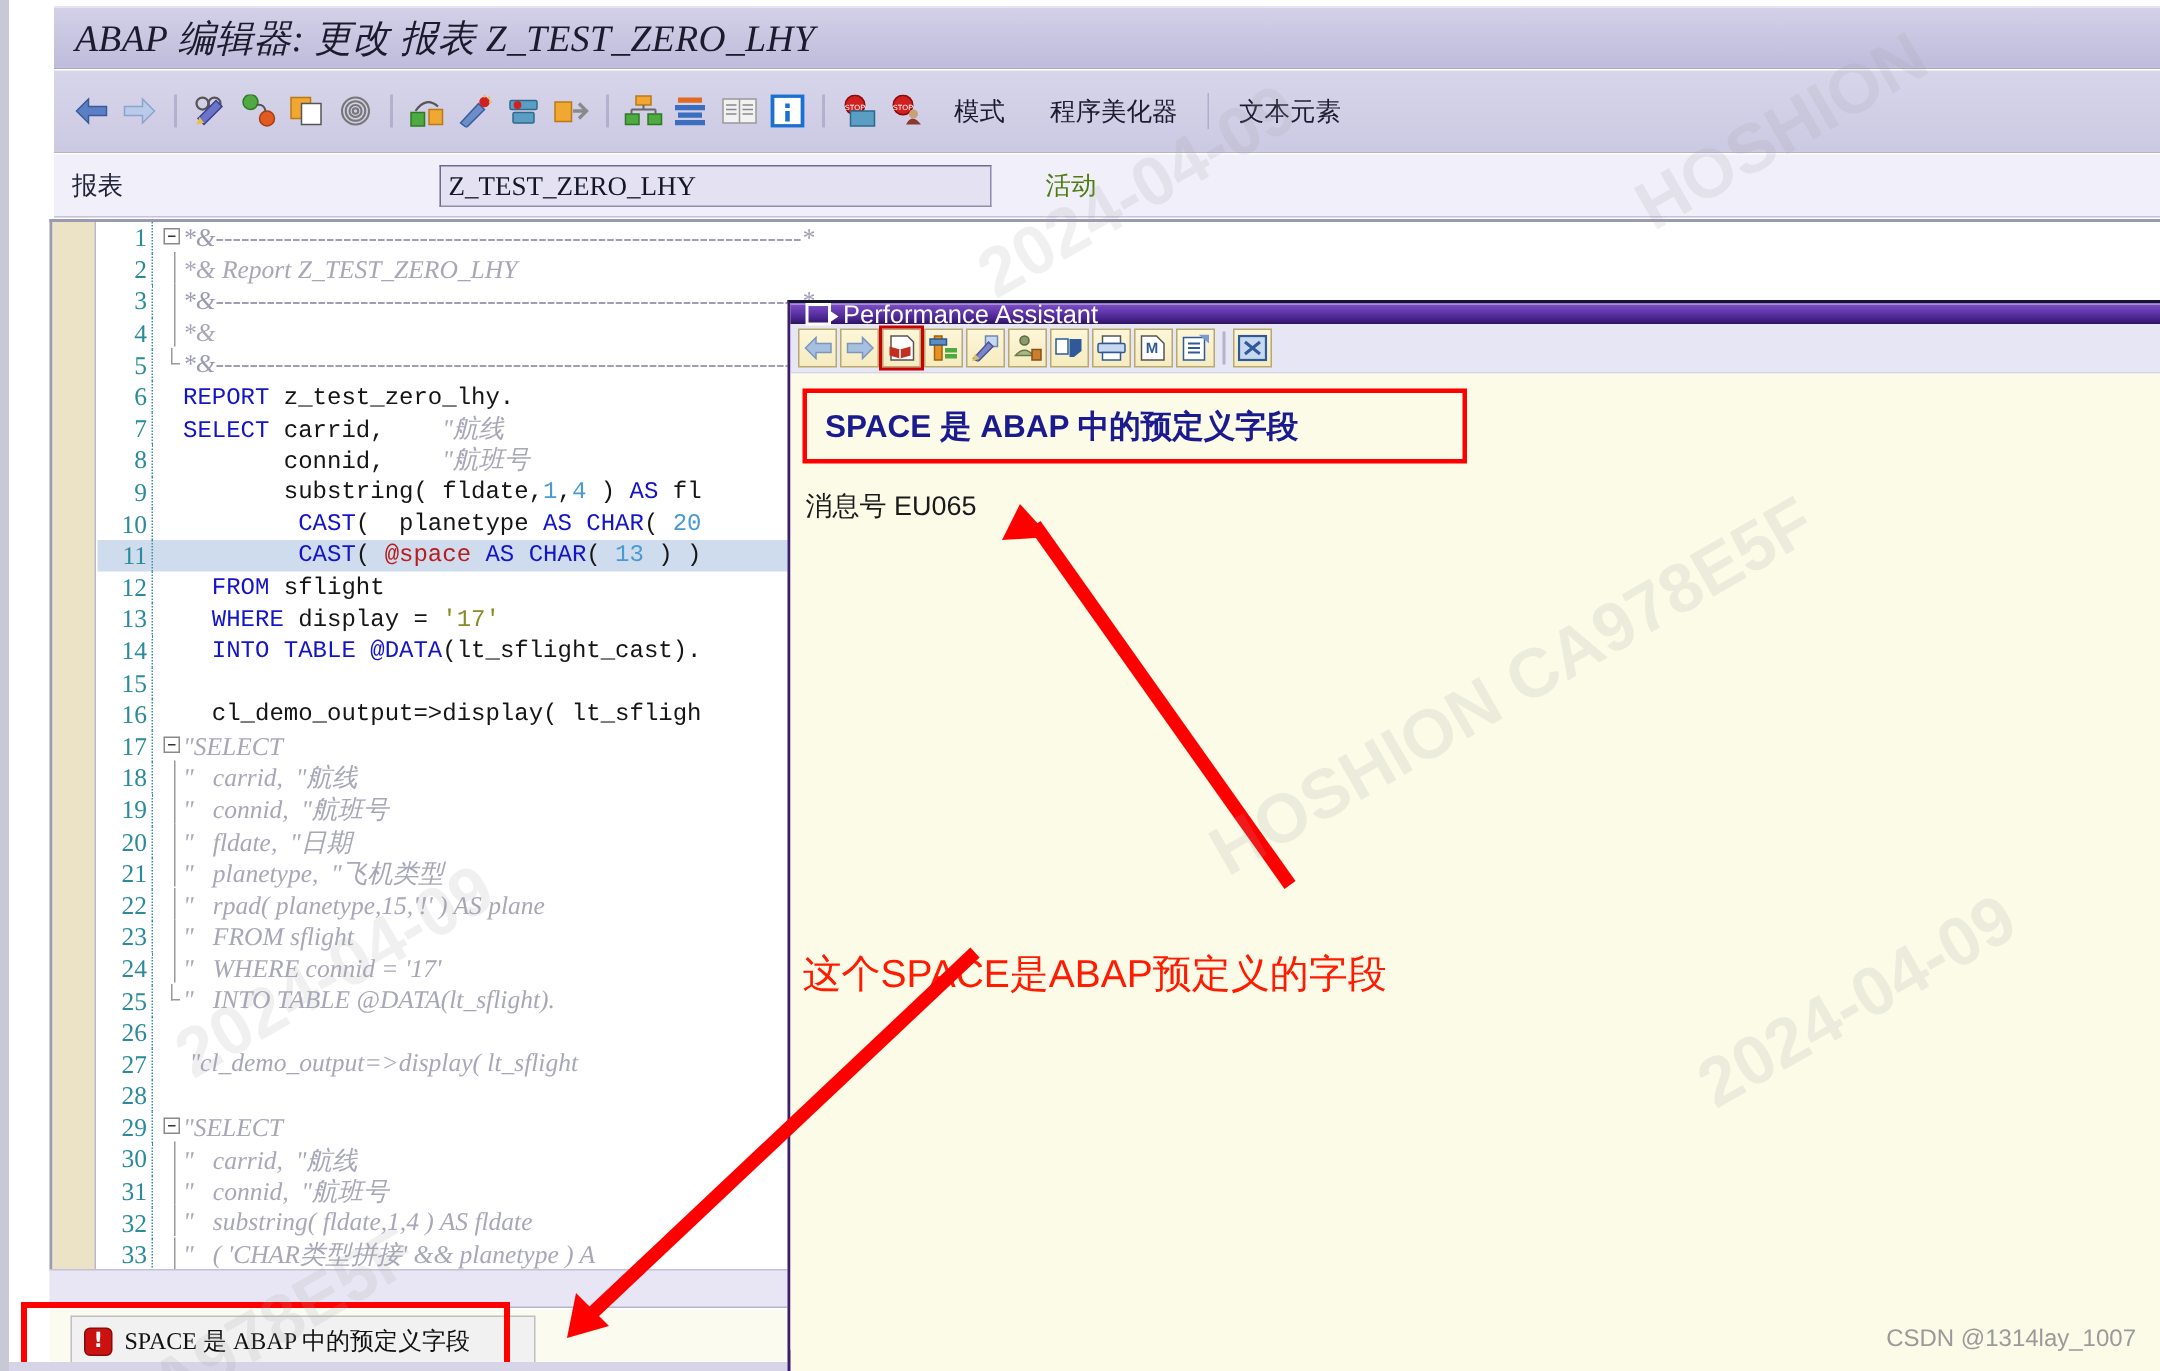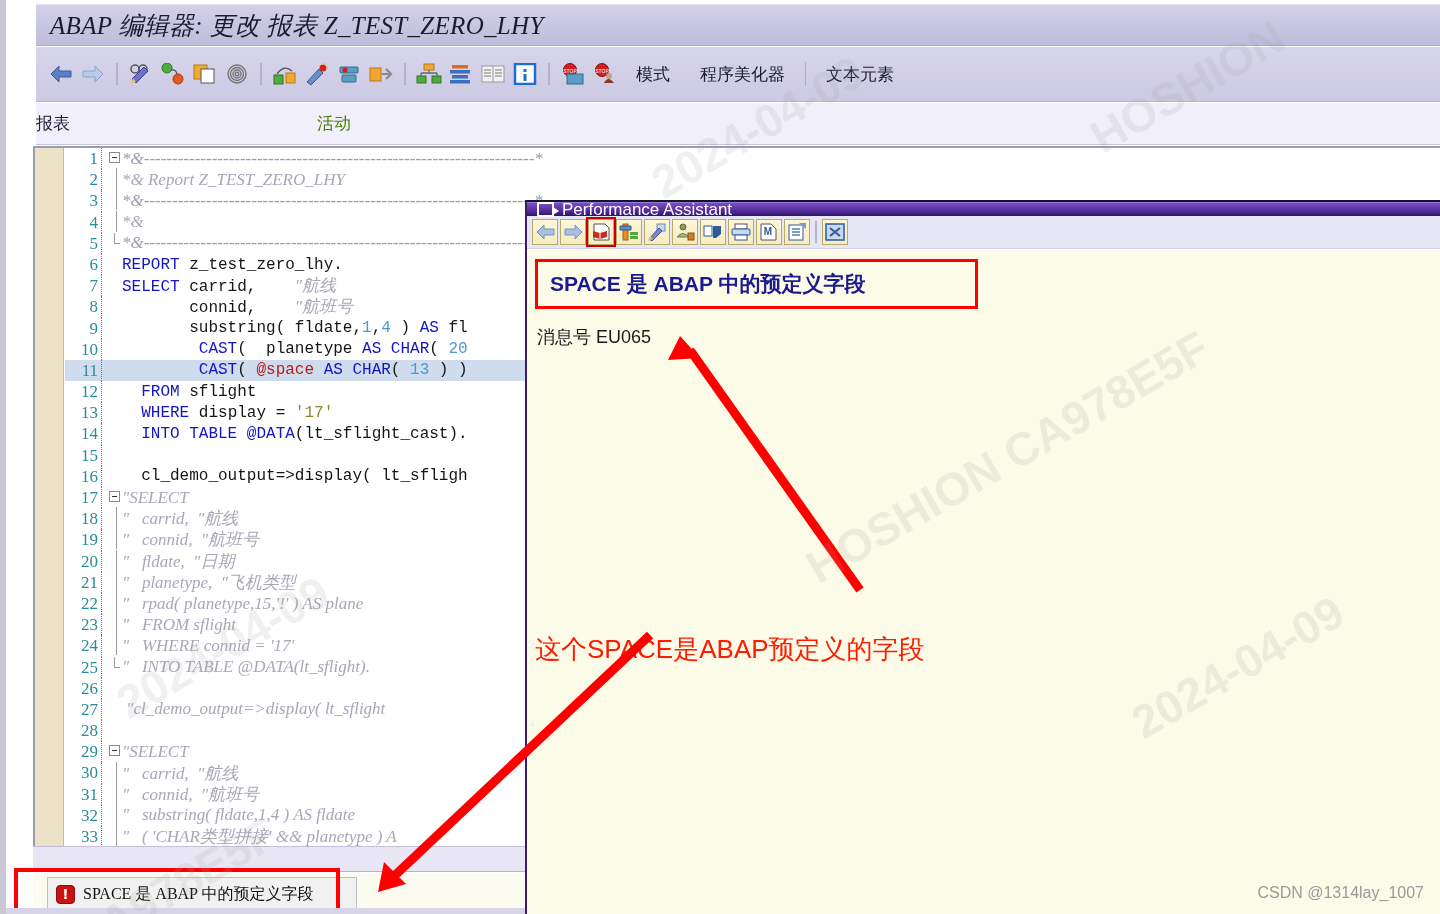--- a/index.html
+++ b/index.html
@@ -80,21 +80,21 @@
   .report-row {
     position: absolute; left: 30px; top: 103px;
     width: 1410px; height: 42px;
     background: #f0effa;
     border-bottom: 1px solid #c5c2da;
     display: flex; align-items: center;
   }
   .report-label {
     font-family: "Liberation Serif", serif;
     font-size: 17px; color: #22223a;
-    width: 245px;
+    margin-left: 12px; width: 245px;
   }
   .report-input {
     width: 368px; height: 28px;
     background: #e4e2f2;
     border: 1px solid #8f8cae;
     border-top-color: #6e6b8e;
     border-left-color: #6e6b8e;
     font-family: "Liberation Serif", serif;
     font-size: 18px; color: #15152a;
     padding: 0 5px;
@@ -471,20 +471,21 @@
         </svg>
       </div>
       <div class="tb-text">模式</div>
       <div class="tb-text">程序美化器</div>
       <div class="tb-textsep"></div>
       <div class="tb-text">文本元素</div>
     </div>
 
     <div class="report-row">
       <span class="report-label">报表</span>
+      <div class="report-input" placeholder="">Z_TEST_ZERO_LHY</div>
       <span class="report-status">活动</span>
     </div>
 
     <div class="editor-frame">
       <div class="gutter-strip"></div>
       <div class="code-area" id="code-area">
           <div class="code-line"><span class="ln">1</span><span class="fold"><span class="fold-box"></span></span><span class="code-text"><span class="cmt-dash">*&amp;---------------------------------------------------------------------*</span></span></div>
           <div class="code-line"><span class="ln">2</span><span class="fold"><span class="fold-bar"></span></span><span class="code-text"><span class="cmt">*&amp; Report Z_TEST_ZERO_LHY</span></span></div>
           <div class="code-line"><span class="ln">3</span><span class="fold"><span class="fold-bar"></span></span><span class="code-text"><span class="cmt-dash">*&amp;---------------------------------------------------------------------*</span></span></div>
           <div class="code-line"><span class="ln">4</span><span class="fold"><span class="fold-bar"></span></span><span class="code-text"><span class="cmt">*&amp;</span></span></div>

